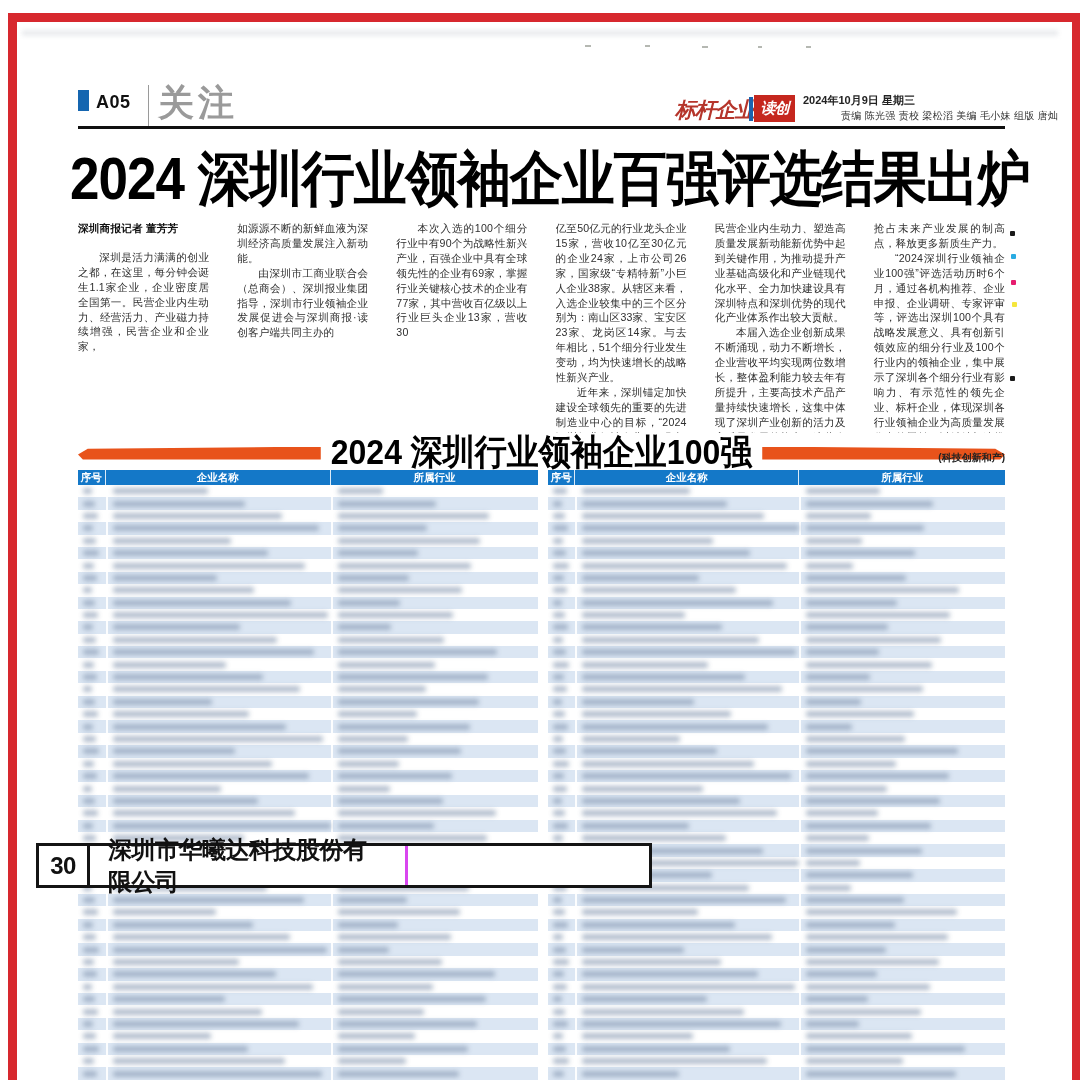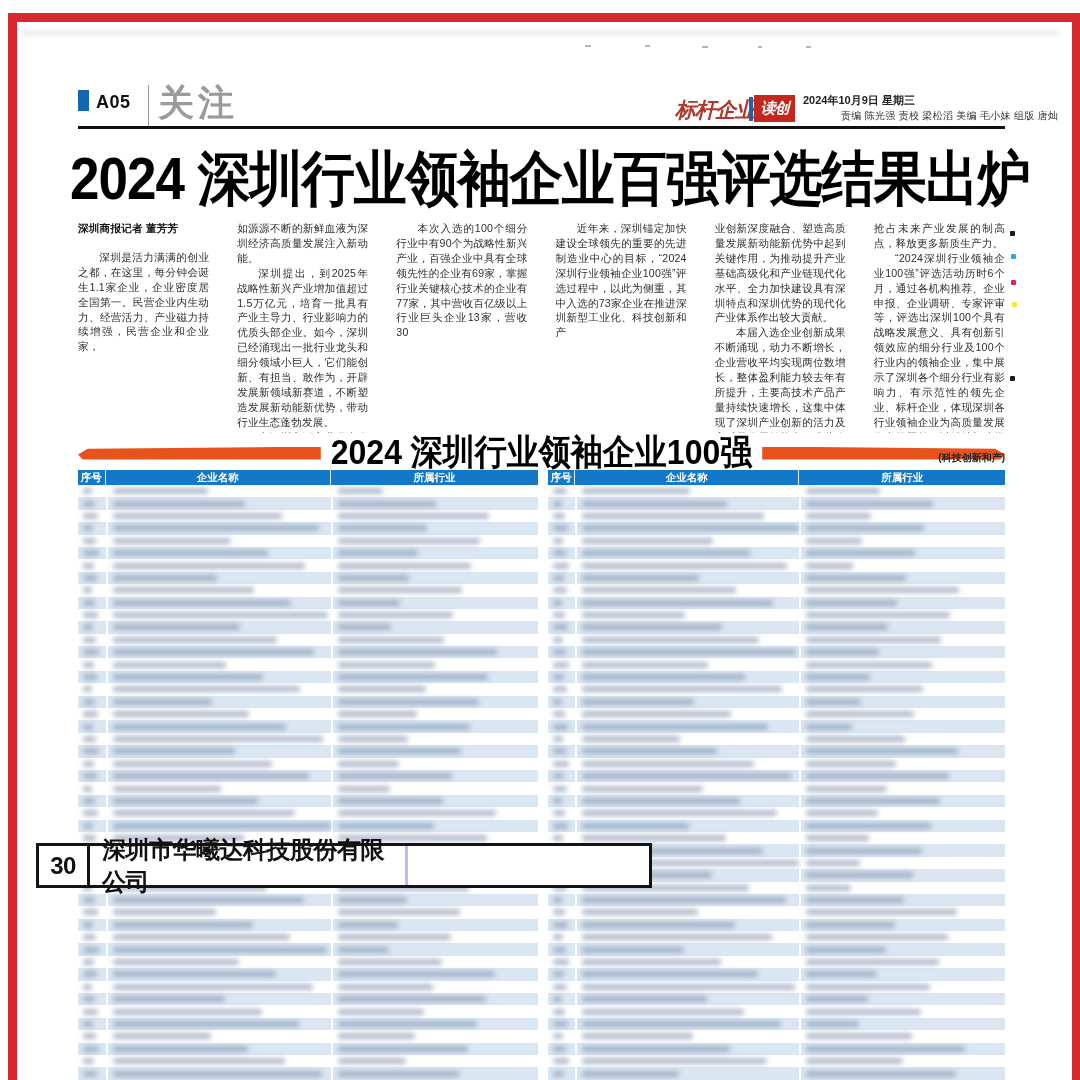--- a/index.html
+++ b/index.html
@@ -103,21 +103,21 @@
   .callout{
     position:absolute;left:36px;top:843px;width:616px;height:45px;z-index:60;
     background:#ffffff;border:3px solid #141414;box-sizing:border-box;
     display:flex;align-items:stretch;
   }
   .callout .cell{
     display:flex;align-items:center;font-weight:700;color:#111;
     font-size:24px;letter-spacing:-0.5px;box-sizing:border-box;
   }
   .callout .rank{width:51px;justify-content:center;border-right:3px solid #141414;}
-  .callout .company{width:318px;justify-content:center;border-right:3px solid #c4b5fd;padding:0 12px;}
+  .callout .company{width:318px;justify-content:center;border-right:3px solid #d946ef;padding:0 18px;}
   .callout .industry{flex:1;justify-content:center;padding:0 4px;}
 </style>
 </head>
 <body>
 
 <div class="top-artifact"></div>
 <div class="speck" style="left:585px;top:45px;width:6px;"></div>
 <div class="speck" style="left:645px;top:45px;width:5px;"></div>
 <div class="speck" style="left:702px;top:46px;width:6px;"></div>
 <div class="speck" style="left:758px;top:46px;width:4px;"></div>
@@ -136,31 +136,31 @@
 
 <div class="headline">2024 深圳行业领袖企业百强评选结果出炉</div>
 
 <div class="article" id="article-cols">
     <div class="col">
       <p class="byline ">深圳商报记者 董芳芳</p>
       <p class="ind">深圳是活力满满的创业之都，在这里，每分钟会诞生1.1家企业，企业密度居全国第一。民营企业内生动力、经营活力、产业磁力持续增强，民营企业和企业家，</p>
     </div>
     <div class="col">
       <p class="">如源源不断的新鲜血液为深圳经济高质量发展注入新动能。</p>
-      <p class="ind">深圳提出，到2025年战略性新兴产业增加值超过1.5万亿元，培育一批具有产业主导力、行业影响力的优质头部企业。如今，深圳已经涌现出一批行业龙头和细分领域小巨人，它们能创新、有担当、敢作为，开辟发展新领域新赛道，不断塑造发展新动能新优势，带动行业生态蓬勃发展。</p>
       <p class="ind">由深圳市工商业联合会（总商会）、深圳报业集团指导，深圳市行业领袖企业发展促进会与深圳商报·读创客户端共同主办的</p>
     </div>
     <div class="col">
       <p class="ind">本次入选的100个细分行业中有90个为战略性新兴产业，百强企业中具有全球领先性的企业有69家，掌握行业关键核心技术的企业有77家，其中营收百亿级以上行业巨头企业13家，营收30</p>
     </div>
     <div class="col">
+      <p class="">亿至50亿元的行业龙头企业15家，营收10亿至30亿元的企业24家，上市公司26家，国家级“专精特新”小巨人企业38家。从辖区来看，入选企业较集中的三个区分别为：南山区33家、宝安区23家、龙岗区14家。与去年相比，51个细分行业发生变动，均为快速增长的战略性新兴产业。</p>
       <p class="ind">近年来，深圳锚定加快建设全球领先的重要的先进制造业中心的目标，“2024深圳行业领袖企业100强”评选过程中，以此为侧重，其中入选的73家企业在推进深圳新型工业化、科技创新和产</p>
     </div>
     <div class="col">
-      <p class="">业创新深度融合、塑造高质量发展新动能新优势中起到关键作用，为推动提升产业基础高级化和产业链现代化水平、全力加快建设具有深圳特点和深圳优势的现代化产业体系作出较大贡献。</p>
+      <p class="">民营企业内生动力、塑造高质量发展新动能新优势中起到关键作用，为推动提升产业基础高级化和产业链现代化水平、全力加快建设具有深圳特点和深圳优势的现代化产业体系作出较大贡献。</p>
       <p class="ind">本届入选企业创新成果不断涌现，动力不断增长，企业营收平均实现两位数增长，整体盈利能力较去年有所提升，主要高技术产品产量持续快速增长，这集中体现了深圳产业创新的活力及高质量发展的能力，这些企业将助力深圳全面提升产业科技创新能力，增强新兴产业的核心竞争力，</p>
     </div>
     <div class="col">
       <p class="">抢占未来产业发展的制高点，释放更多新质生产力。</p>
       <p class="ind">“2024深圳行业领袖企业100强”评选活动历时6个月，通过各机构推荐、企业申报、企业调研、专家评审等，评选出深圳100个具有战略发展意义、具有创新引领效应的细分行业及100个行业内的领袖企业，集中展示了深圳各个细分行业有影响力、有示范性的领先企业、标杆企业，体现深圳各行业领袖企业为高质量发展作出的贡献，以继续加速推动深圳新质生产力高质量发展。</p>
     </div>
   </div>
 
 <div class="reg-dot" style="left:1010px;top:231px;background:#1a1a1a;"></div>
 <div class="reg-dot" style="left:1011px;top:254px;background:#29abe2;"></div>

